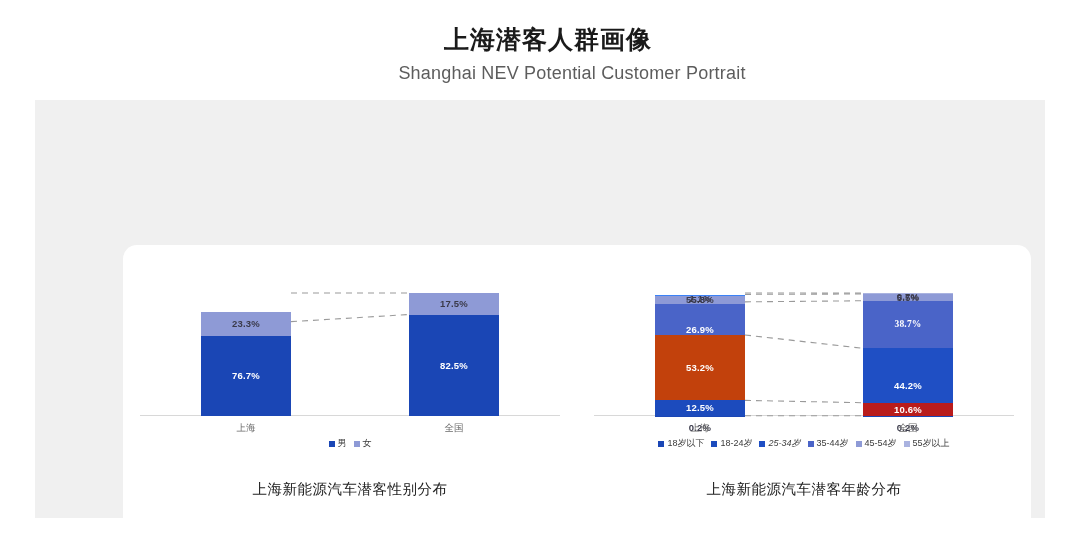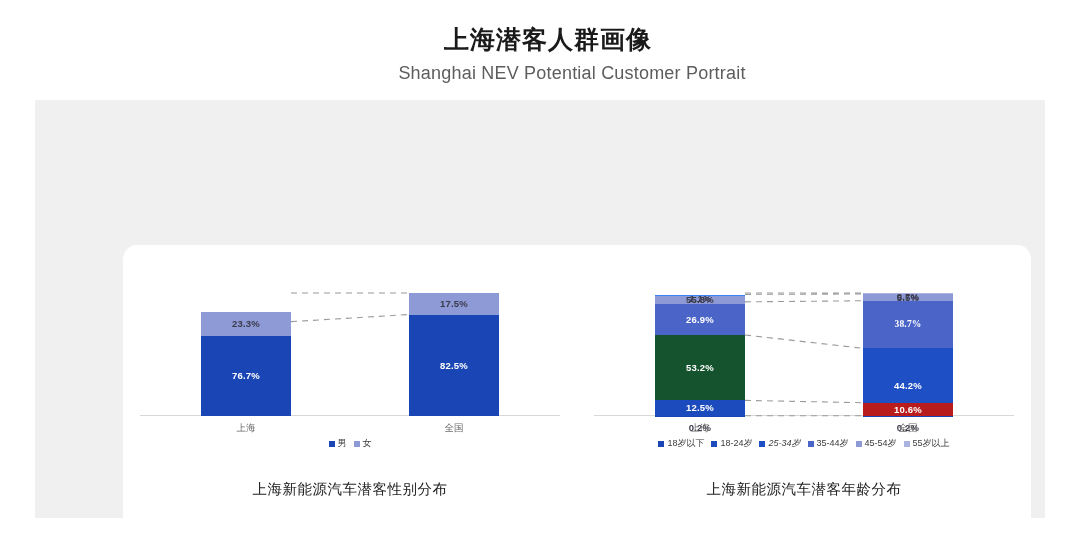--- a/index.html
+++ b/index.html
@@ -150,24 +150,24 @@
           <div class="chart-block chart-right">
             <div class="plot">
               <div class="axis-line" style="background: rgb(216, 216, 216);"></div>
               <div class="bar bar-left-pos" style="width: 90px; height: 123px; bottom: 19px;">
                 <div class="seg" style="height: 0.246px; background: rgb(26, 70, 181);">
                   <span class="seg-label outside" style="color: rgb(58, 58, 74); top: 7px;">0.2%</span>
                 </div>
                 <div class="seg" style="height: 15.375px; background: rgb(28, 75, 189);">
                   <span class="seg-label" style="color: rgb(255, 255, 255);">12.5%</span>
                 </div>
-                <div class="seg" style="height: 65.436px; background: #14532d;">
+                <div class="seg" style="height: 65.436px; background: #c2410c;">
                   <span class="seg-label" style="color: rgb(255, 255, 255);">53.2%</span>
                 </div>
-                <div class="seg" style="height: 31px; background: rgb(74, 100, 200);">
+                <div class="seg" style="height: 31px; background: rgb(74, 100, 200); align-items: flex-end;">
                   <span class="seg-label" style="color: rgb(255, 255, 255);">26.9%</span>
                 </div>
                 <div class="seg" style="height: 7.503px; background: rgb(142, 154, 214);">
                   <span class="seg-label outside" style="color: rgb(58, 58, 74); top: -1px;">55.8%</span>
                 </div>
                 <div class="seg" style="height: 1.353px; background: #3b82f6; font-style: italic;">
                   <span class="seg-label outside" style="color: rgb(58, 58, 74); top: -1px;">1.1%</span>
                 </div>
               </div>
               <div class="bar bar-right-pos" style="width: 90px; height: 123px; bottom: 19px;">

